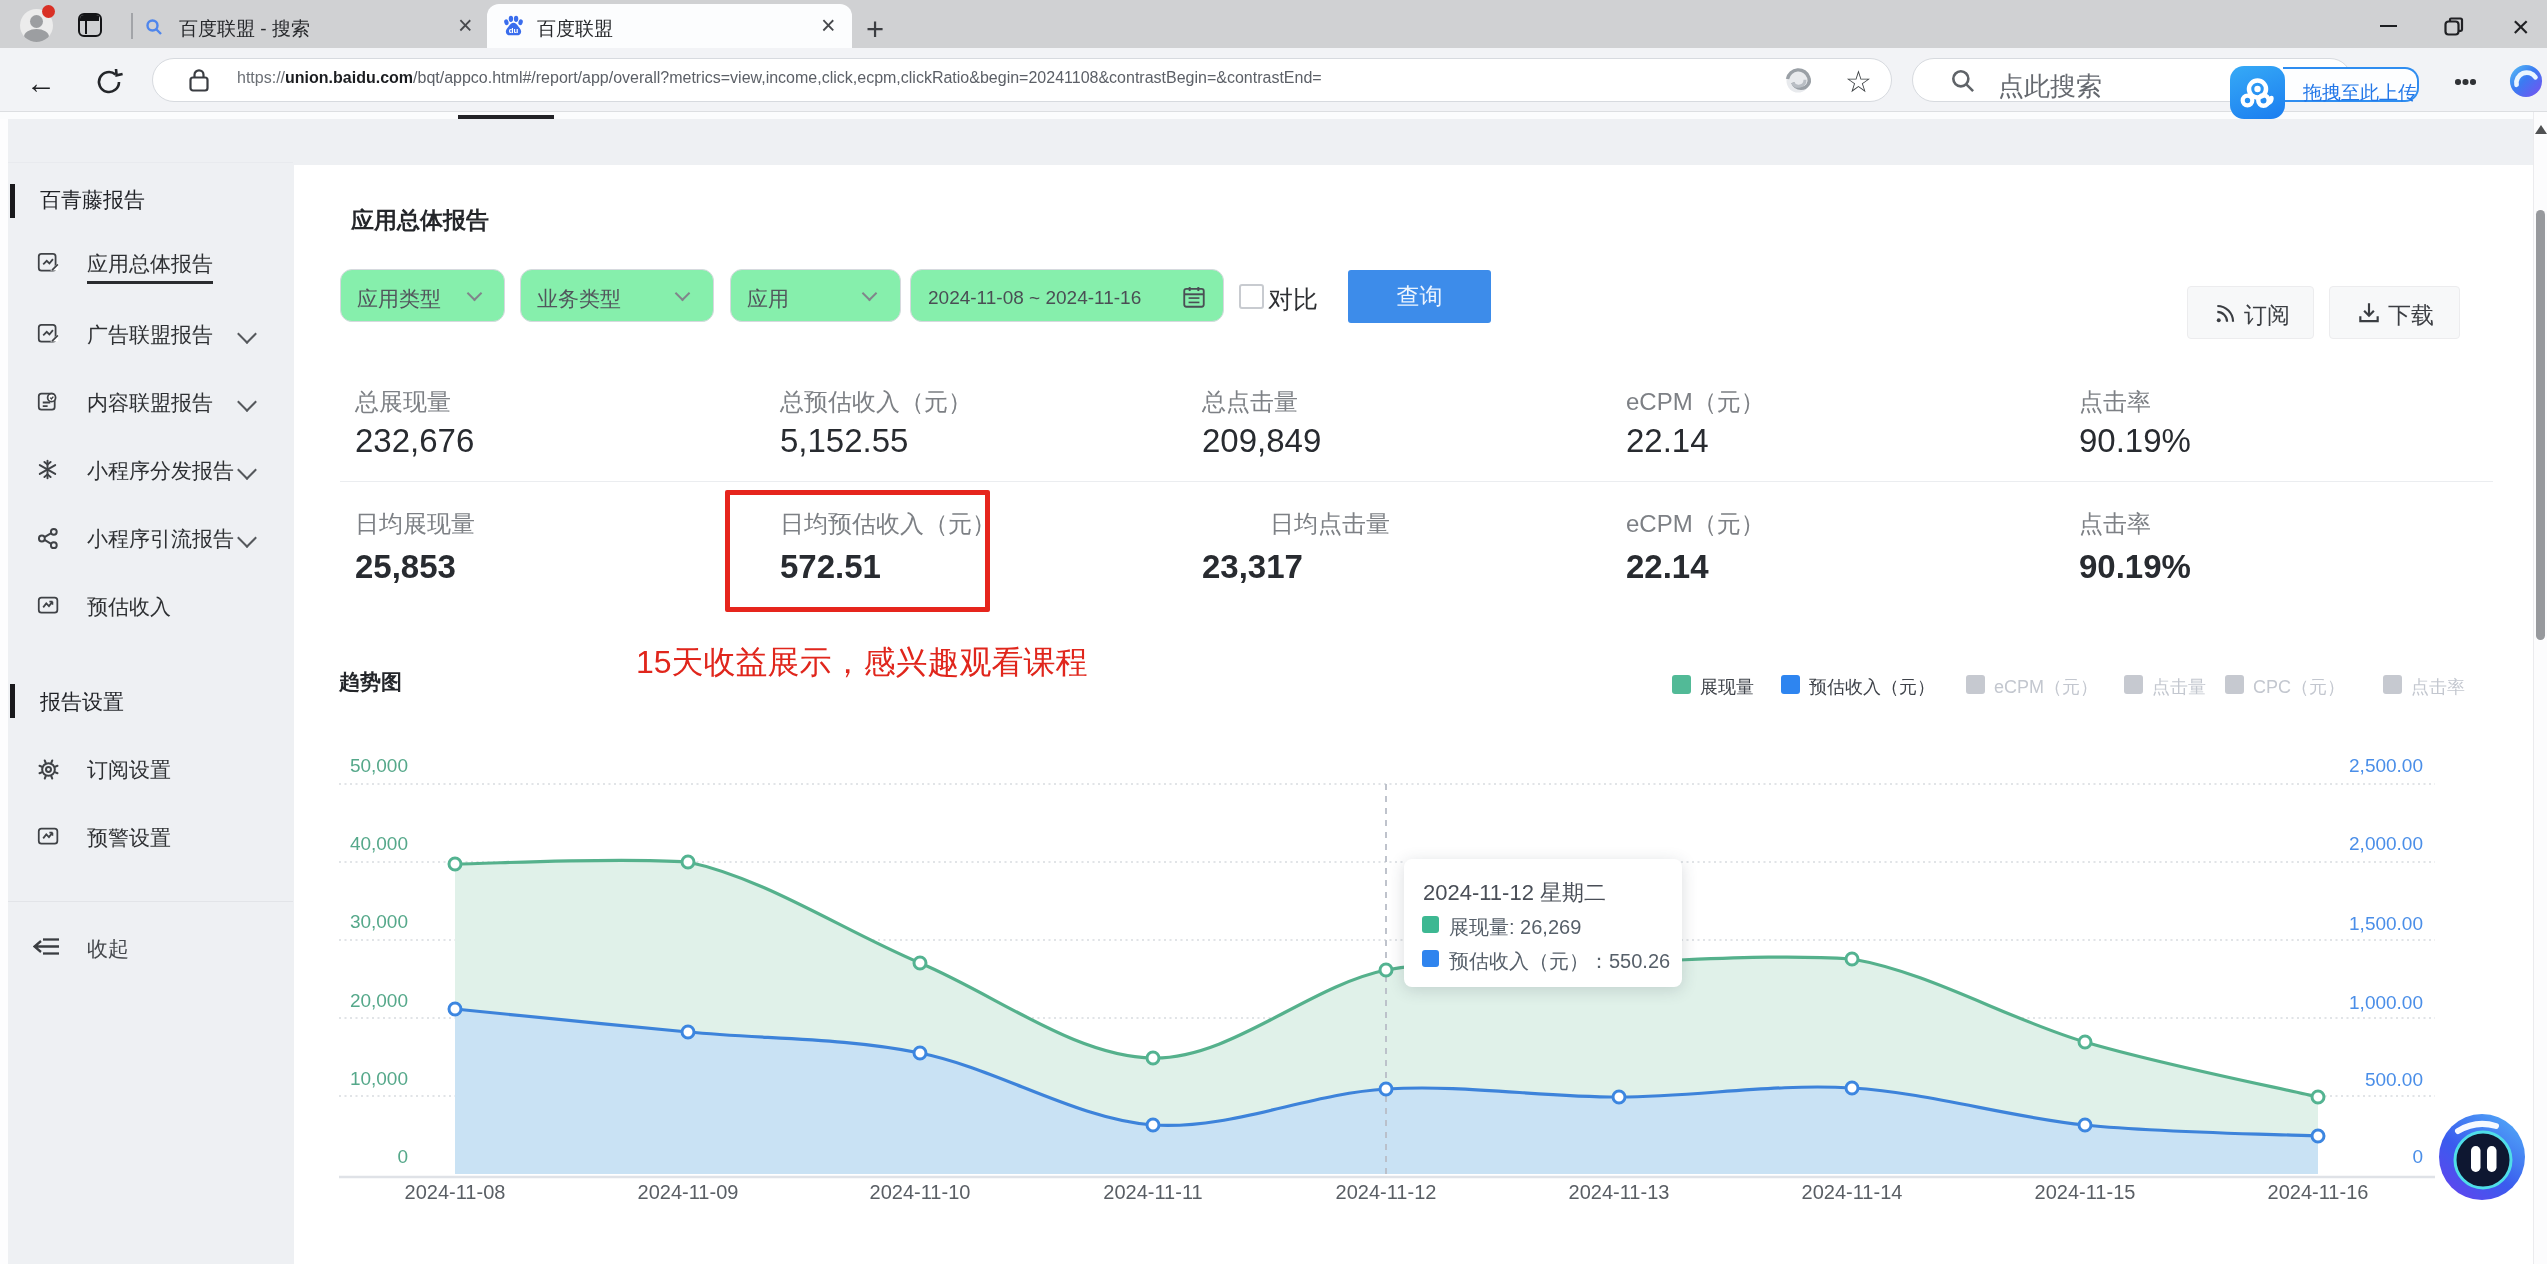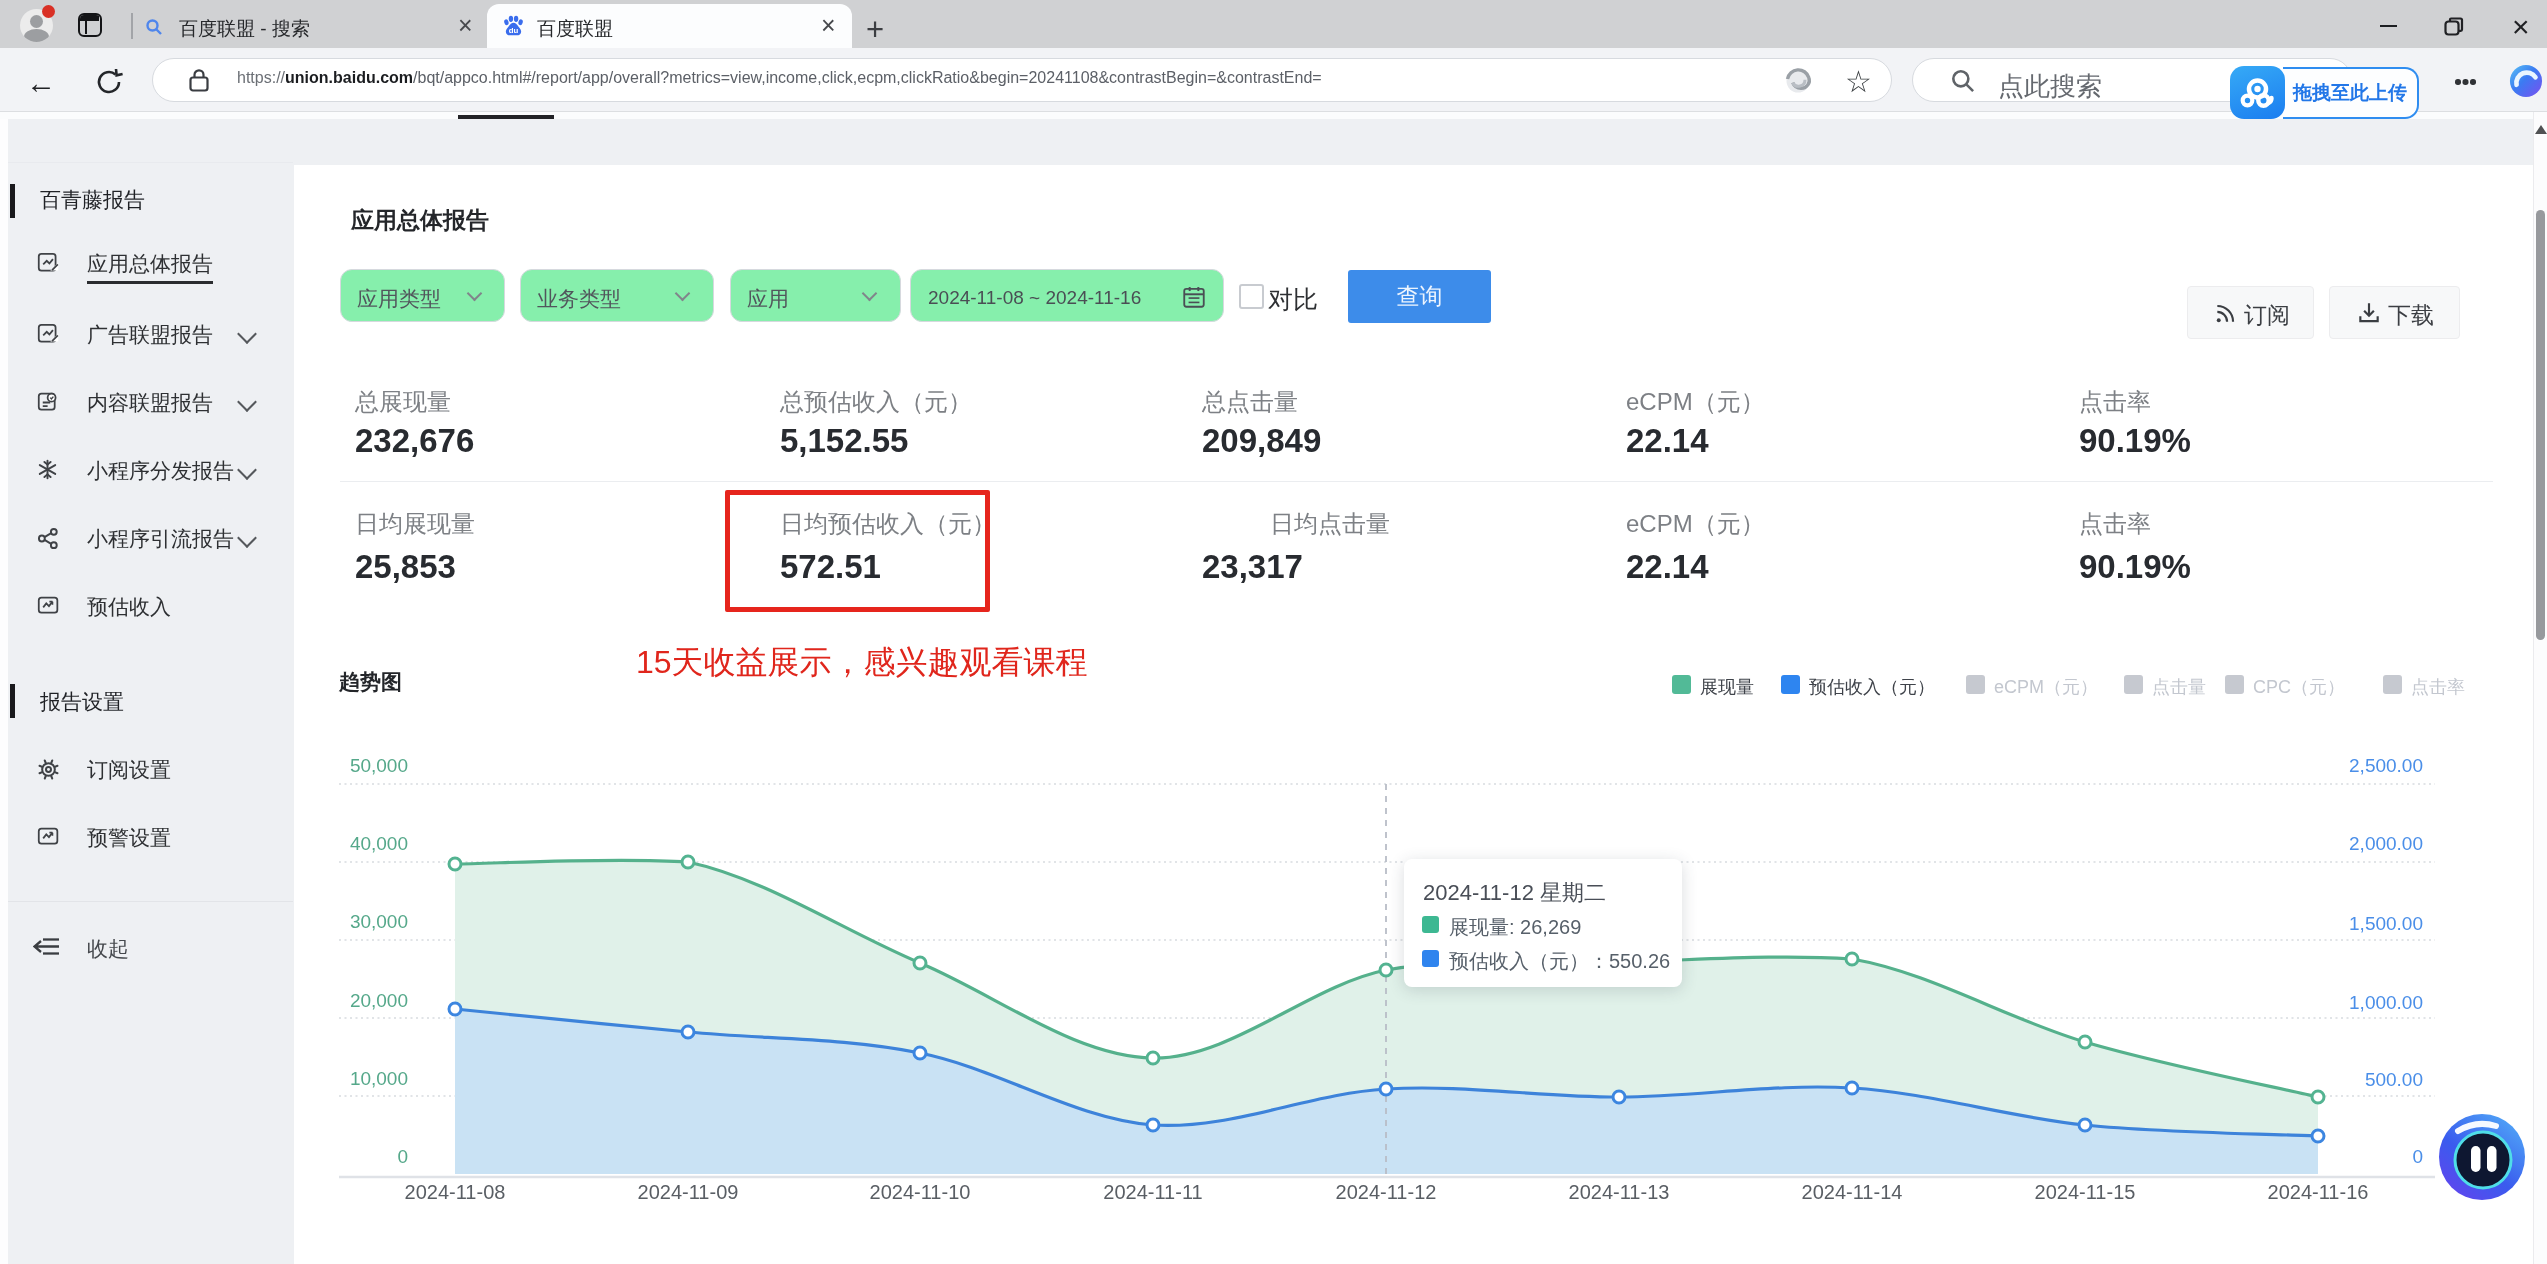--- a/index.html
+++ b/index.html
@@ -27,21 +27,21 @@
 #addrbar{left:152px;top:58px;width:1740px;height:44px;background:#fff;border:1px solid #d7dadf;border-radius:22px}
 #url{left:237px;top:69px;font-size:16px;color:#5c6067;white-space:nowrap;width:1540px;overflow:hidden}
 #url .gy{color:#6b6f75}
 
 #star{left:1845px;top:64px;font-size:30px;color:#3c4043}
 #searchbox{left:1912px;top:58px;width:440px;height:44px;background:#fff;border:1px solid #d7dadf;border-radius:22px}
 #searchtxt{left:1998px;top:69px;font-size:26px;color:#65696f}
 
 
 #upico{left:2230px;top:66px;width:55px;height:53px;background:linear-gradient(160deg,#36aaf6,#1b7df0);border-radius:14px;z-index:5}
-#uplabel{left:2283px;top:67px;width:136px;height:52px;background:#fdfeff;border:2.5px solid #2f8df0;border-left:none;border-radius:0 14px 14px 0;z-index:4;line-height:47px;text-align:center;font-size:19px;font-weight:bold;color:#2277e8}
+#uplabel{left:2283px;top:67px;width:136px;height:35px;background:#fdfeff;border:2.5px solid #2f8df0;border-left:none;border-radius:0 14px 14px 0;z-index:4;line-height:47px;text-align:right;font-size:19px;font-weight:normal;color:#2277e8}
 
 #copilot{left:2509px;top:64px;width:34px;height:34px}
 
 #pagetop{left:0;top:112px;width:2547px;height:8px;background:#fbfcfd}
 #navline{left:458px;top:115px;width:96px;height:4px;background:#232327}
 
 #appbg{left:0;top:119px;width:2547px;height:1145px;background:#eef0f3}
 #leftstrip{left:0;top:119px;width:8px;height:1145px;background:#fdfdfe}
 #sideline1{left:8px;top:162px;width:285px;height:1px;background:#e8eaee}
 #sideline2{left:8px;top:901px;width:285px;height:1px;background:#e2e4e8}
@@ -61,21 +61,21 @@
 #ctitle{left:351px;top:205px;font-size:23px;font-weight:bold;color:#24262a}
 .sel{top:269px;height:53px;border:1px solid #d6d9de;border-radius:12px;background:#86efac;font-size:21px;color:#51565c}
 .sel .txt{position:absolute;left:16px;top:15px}
 .selchev{position:absolute;top:18px;width:11px;height:11px;border-right:2.2px solid #81858b;border-bottom:2.2px solid #81858b;transform:rotate(45deg)}
 #cmpbox{left:1239px;top:284px;width:25px;height:25px;border:2px solid #c8cbd0;border-radius:3px;background:#fff}
 #cmptxt{left:1268px;top:283px;font-size:25px;color:#2e3033}
 #qbtn{left:1348px;top:270px;width:143px;height:53px;background:#3d8cea;border-radius:3px;color:#ecf4fe;font-size:23px;text-align:center;line-height:53px}
 .wbtn{top:286px;height:53px;background:#f7f8f9;border:1px solid #ececee;border-radius:4px;font-size:23px;color:#3b3e43}
 
 .slabel{font-size:24px;color:#7d8085;top:386px}
-.sval{font-size:33px;font-weight:bold;color:#282b30;top:422px}
+.sval{font-size:33px;font-weight:normal;color:#282b30;top:422px}
 .slabel2{font-size:24px;color:#7d8085;top:508px}
 .sval2{font-size:33px;font-weight:bold;color:#282b30;top:548px}
 #statdiv{left:340px;top:481px;width:2153px;height:1px;background:#ebedf0}
 #redbox{left:725px;top:490px;width:265px;height:122px;border:5px solid #e6251d;border-radius:2px;z-index:3}
 #redtext{left:636px;top:641px;font-size:32px;color:#e0261c;z-index:3}
 #trendtitle{left:339px;top:668px;font-size:21px;font-weight:bold;color:#24262a}
 
 .lgsq{top:675px;width:19px;height:19px;border-radius:3px}
 .lgtx{top:675px;font-size:18px}
 .lgon{color:#3f434a}

